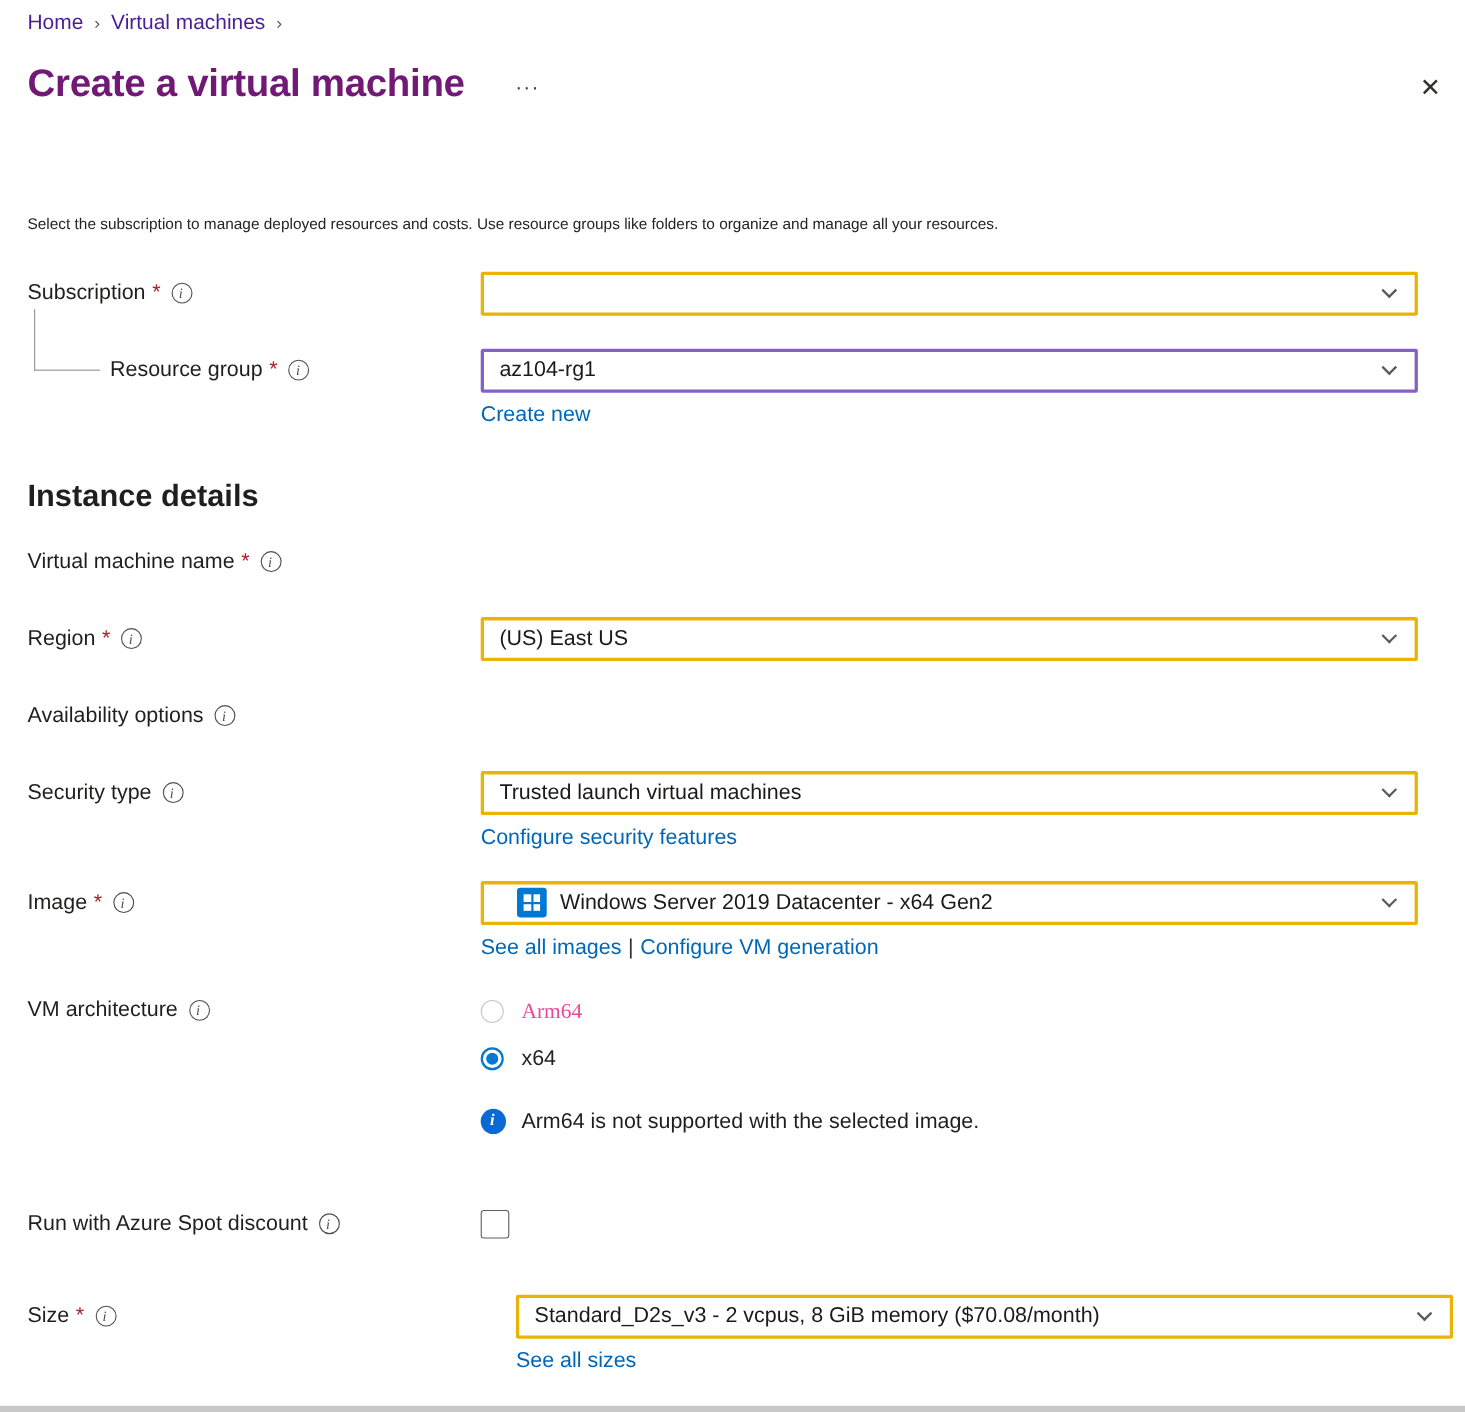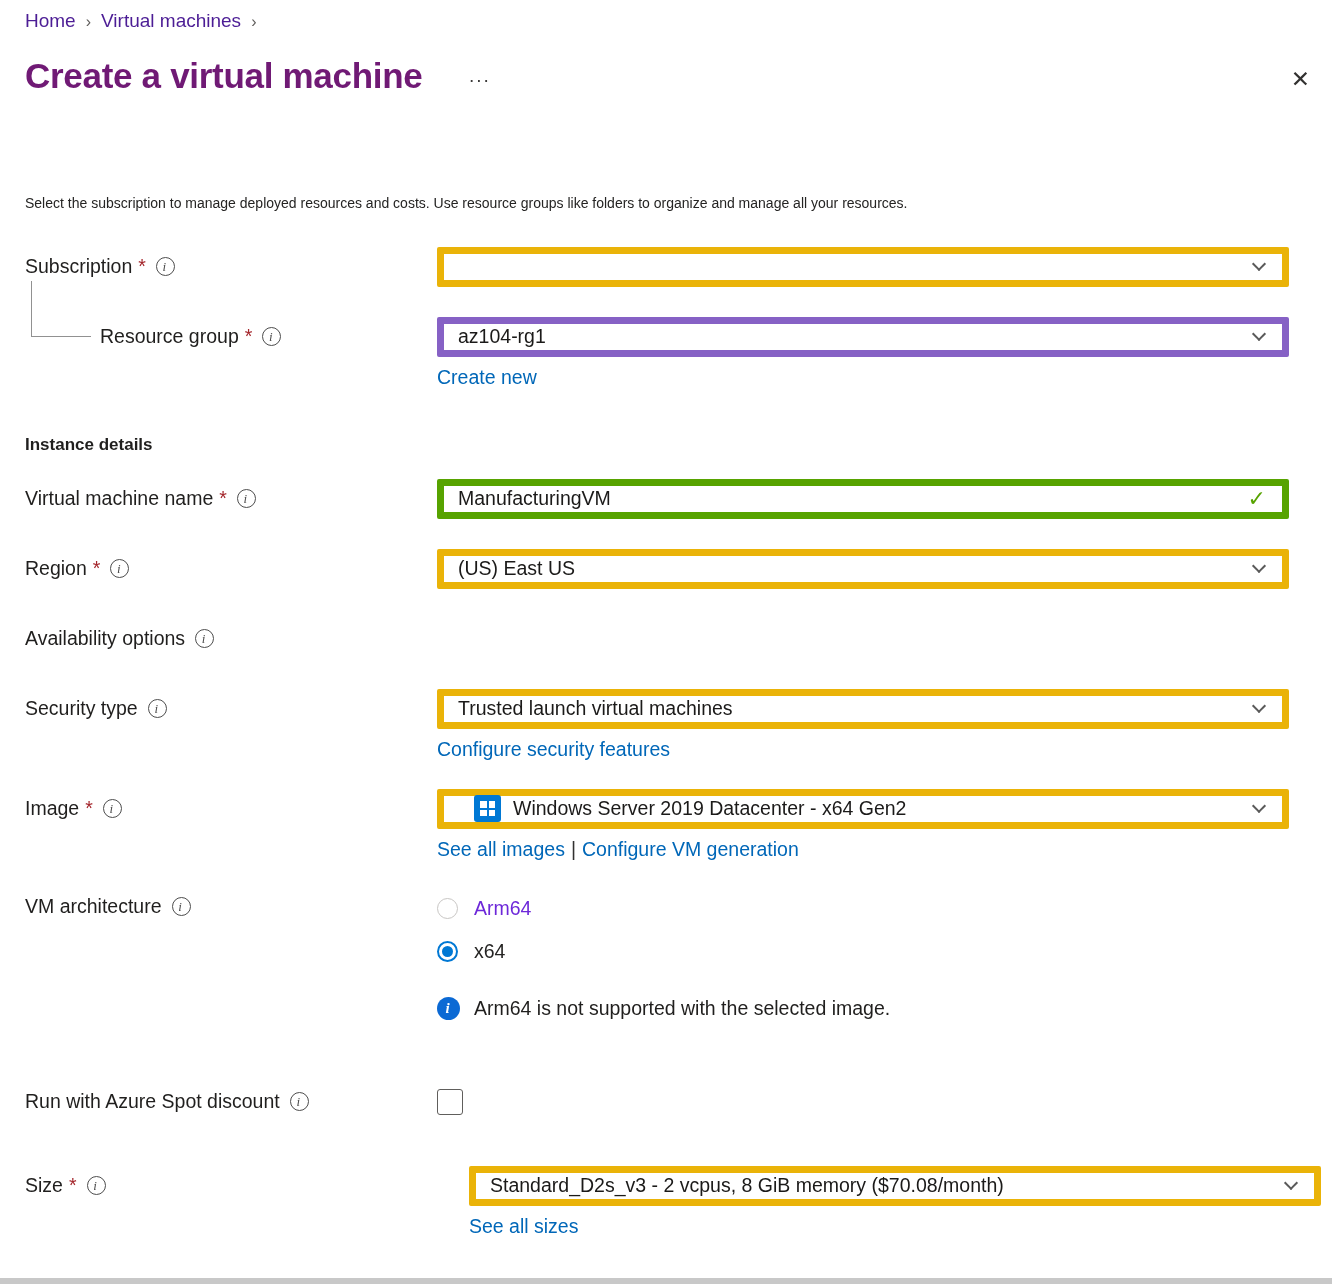--- a/index.html
+++ b/index.html
@@ -37,38 +37,38 @@
   .req { color:#a4262c; margin-left:6px; }
   .info-icon {
     width:19px; height:19px; border:1px solid #4d4d4d; border-radius:50%;
     display:inline-flex; align-items:center; justify-content:center; flex:none;
     font-family:"Liberation Serif", serif; font-style:italic; font-size:13px;
     color:#4d4d4d; margin-left:10px; cursor:default; padding-right:2px;
   }
   .field-cell { width:852px; flex:none; }
 
   .dropdown, .textfield {
-    height:40px; width:100%; border:7px solid #eab308; border-radius:2px; background:#fff;
+    height:40px; width:100%; border:3px solid #eab308; border-radius:2px; background:#fff;
     display:flex; align-items:center; justify-content:space-between;
     padding:0 16px 0 14px; font-size:19.5px; color:#1b1a19; cursor:pointer;
   }
   .dropdown.purple { border-color:#8661c5; }
   .textfield.valid { border-color:#57a300; cursor:text; }
   .chev {
     width:10px; height:10px; flex:none; margin:-5px 2px 0 12px;
     border-right:2px solid #5a5a5a; border-bottom:2px solid #5a5a5a; transform:rotate(45deg);
   }
   .check-glyph { color:#57a300; font-size:22px; flex:none; }
   .dd-left { display:flex; align-items:center; gap:12px; min-width:0;margin-left:16px; }
 
   .sub-link { margin-top:9px; font-size:19.5px; }
   .link { color:#0067b8; }
   .link-sep { color:#323130; margin:0 6px; }
 
-  .section-heading { font-size:17px; font-weight:700; color:#201f1e; margin:46px 0 24px 25px; }
+  .section-heading { font-size:28px; font-weight:700; color:#201f1e; margin:46px 0 24px 25px; }
 
   
   .rg-label { padding-left:100px; }
   .tree-connector {
     position:absolute; left:31px; top:-36px; width:60px; height:56px;
     border-left:1px solid #919191; border-bottom:1px solid #919191;
   }
 
   
   .win-logo {
@@ -78,21 +78,21 @@
   .win-glyph { width:15px; height:15px; display:grid; grid-template-columns:1fr 1fr; grid-template-rows:1fr 1fr; gap:2px; }
   .win-glyph span { background:#fff; }
 
   
   .radio-group { padding-top:8px; }
   .radio-row { display:flex; align-items:center; gap:16px; margin-bottom:20px; font-size:19.5px; cursor:pointer; }
   .radio { width:21px; height:21px; border-radius:50%; border:1px solid #8a8886; flex:none; background:#fff; }
   .radio.disabled { border-color:#c8c6c4; }
   .radio.selected { border:2px solid #0078d4; position:relative; }
   .radio.selected::after { content:""; position:absolute; inset:3px; border-radius:50%; background:#0078d4; }
-  .radio-label.disabled { color:#6d28d9; }
+  .radio-label.disabled { color:#ec4899;font-family:Liberation Serif, serif; }
 
   .info-message { display:flex; align-items:center; gap:14px; margin-top:34px; font-size:19.5px; color:#201f1e; }
   .info-filled {
     width:23px; height:23px; border-radius:50%; background:#0b69d4; color:#fff; flex:none;
     display:flex; align-items:center; justify-content:center;
     font-family:"Liberation Serif", serif; font-style:italic; font-weight:700; font-size:15px; padding-right:2px;
   }
 
   .spot-row { margin-top:62px; margin-bottom:0; }
   .checkbox { width:26px; height:26px; border:1px solid #605e5c; border-radius:3px; background:#fff; cursor:pointer; margin-top:7px; }
@@ -153,26 +153,20 @@
     </div>
   </div>
 
   <h2 class="section-heading">Instance details</h2>
 
   <div class="row">
     <div class="label-cell">
       <span>Virtual machine name</span>
         <span class="req">*</span>
       <span class="info-icon">i</span>
-    </div>
-    <div class="field-cell">
-      <div class="textfield valid">
-        <span>ManufacturingVM</span>
-        <span class="check-glyph">✓</span>
-      </div>
     </div>
   </div>
 
   <div class="row">
     <div class="label-cell">
       <span>Region</span>
         <span class="req">*</span>
       <span class="info-icon">i</span>
     </div>
     <div class="field-cell">

